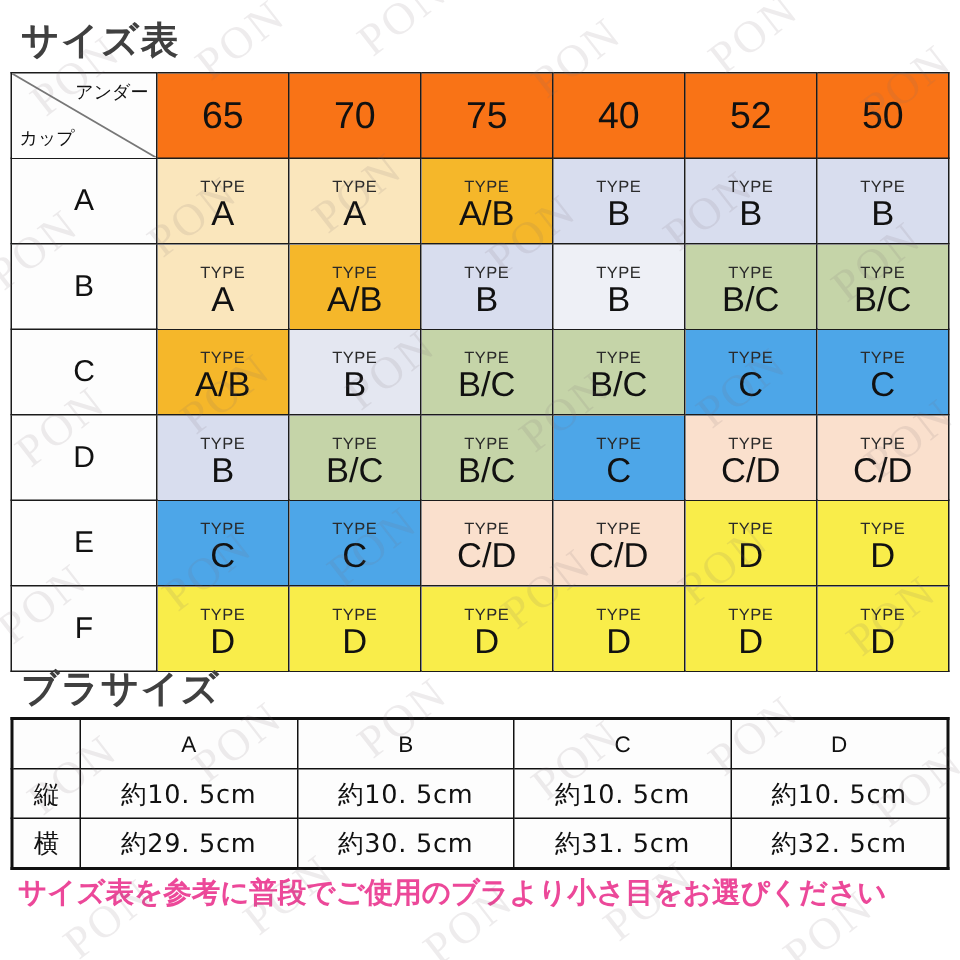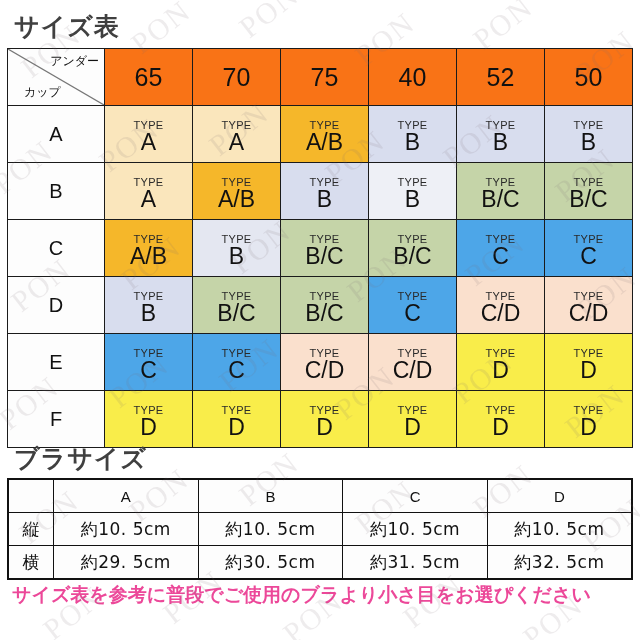--- a/index.html
+++ b/index.html
@@ -109,21 +109,21 @@
   .under-label {
     position: absolute;
     right: 5px;
     top: 4px;
     font-size: 12px;
     color: #111;
     font-family: "DejaVu Sans", "Liberation Sans", sans-serif;
   }
   .cup-label {
     position: absolute;
-    left: 16px;
+    left: 5px;
     bottom: 4px;
     font-size: 12px;
     color: #111;
     font-family: Liberation Serif, serif;
   }
 
   .type-cell { position: relative; }
   .type-word {
     display: block;
     font-size: 11px;

